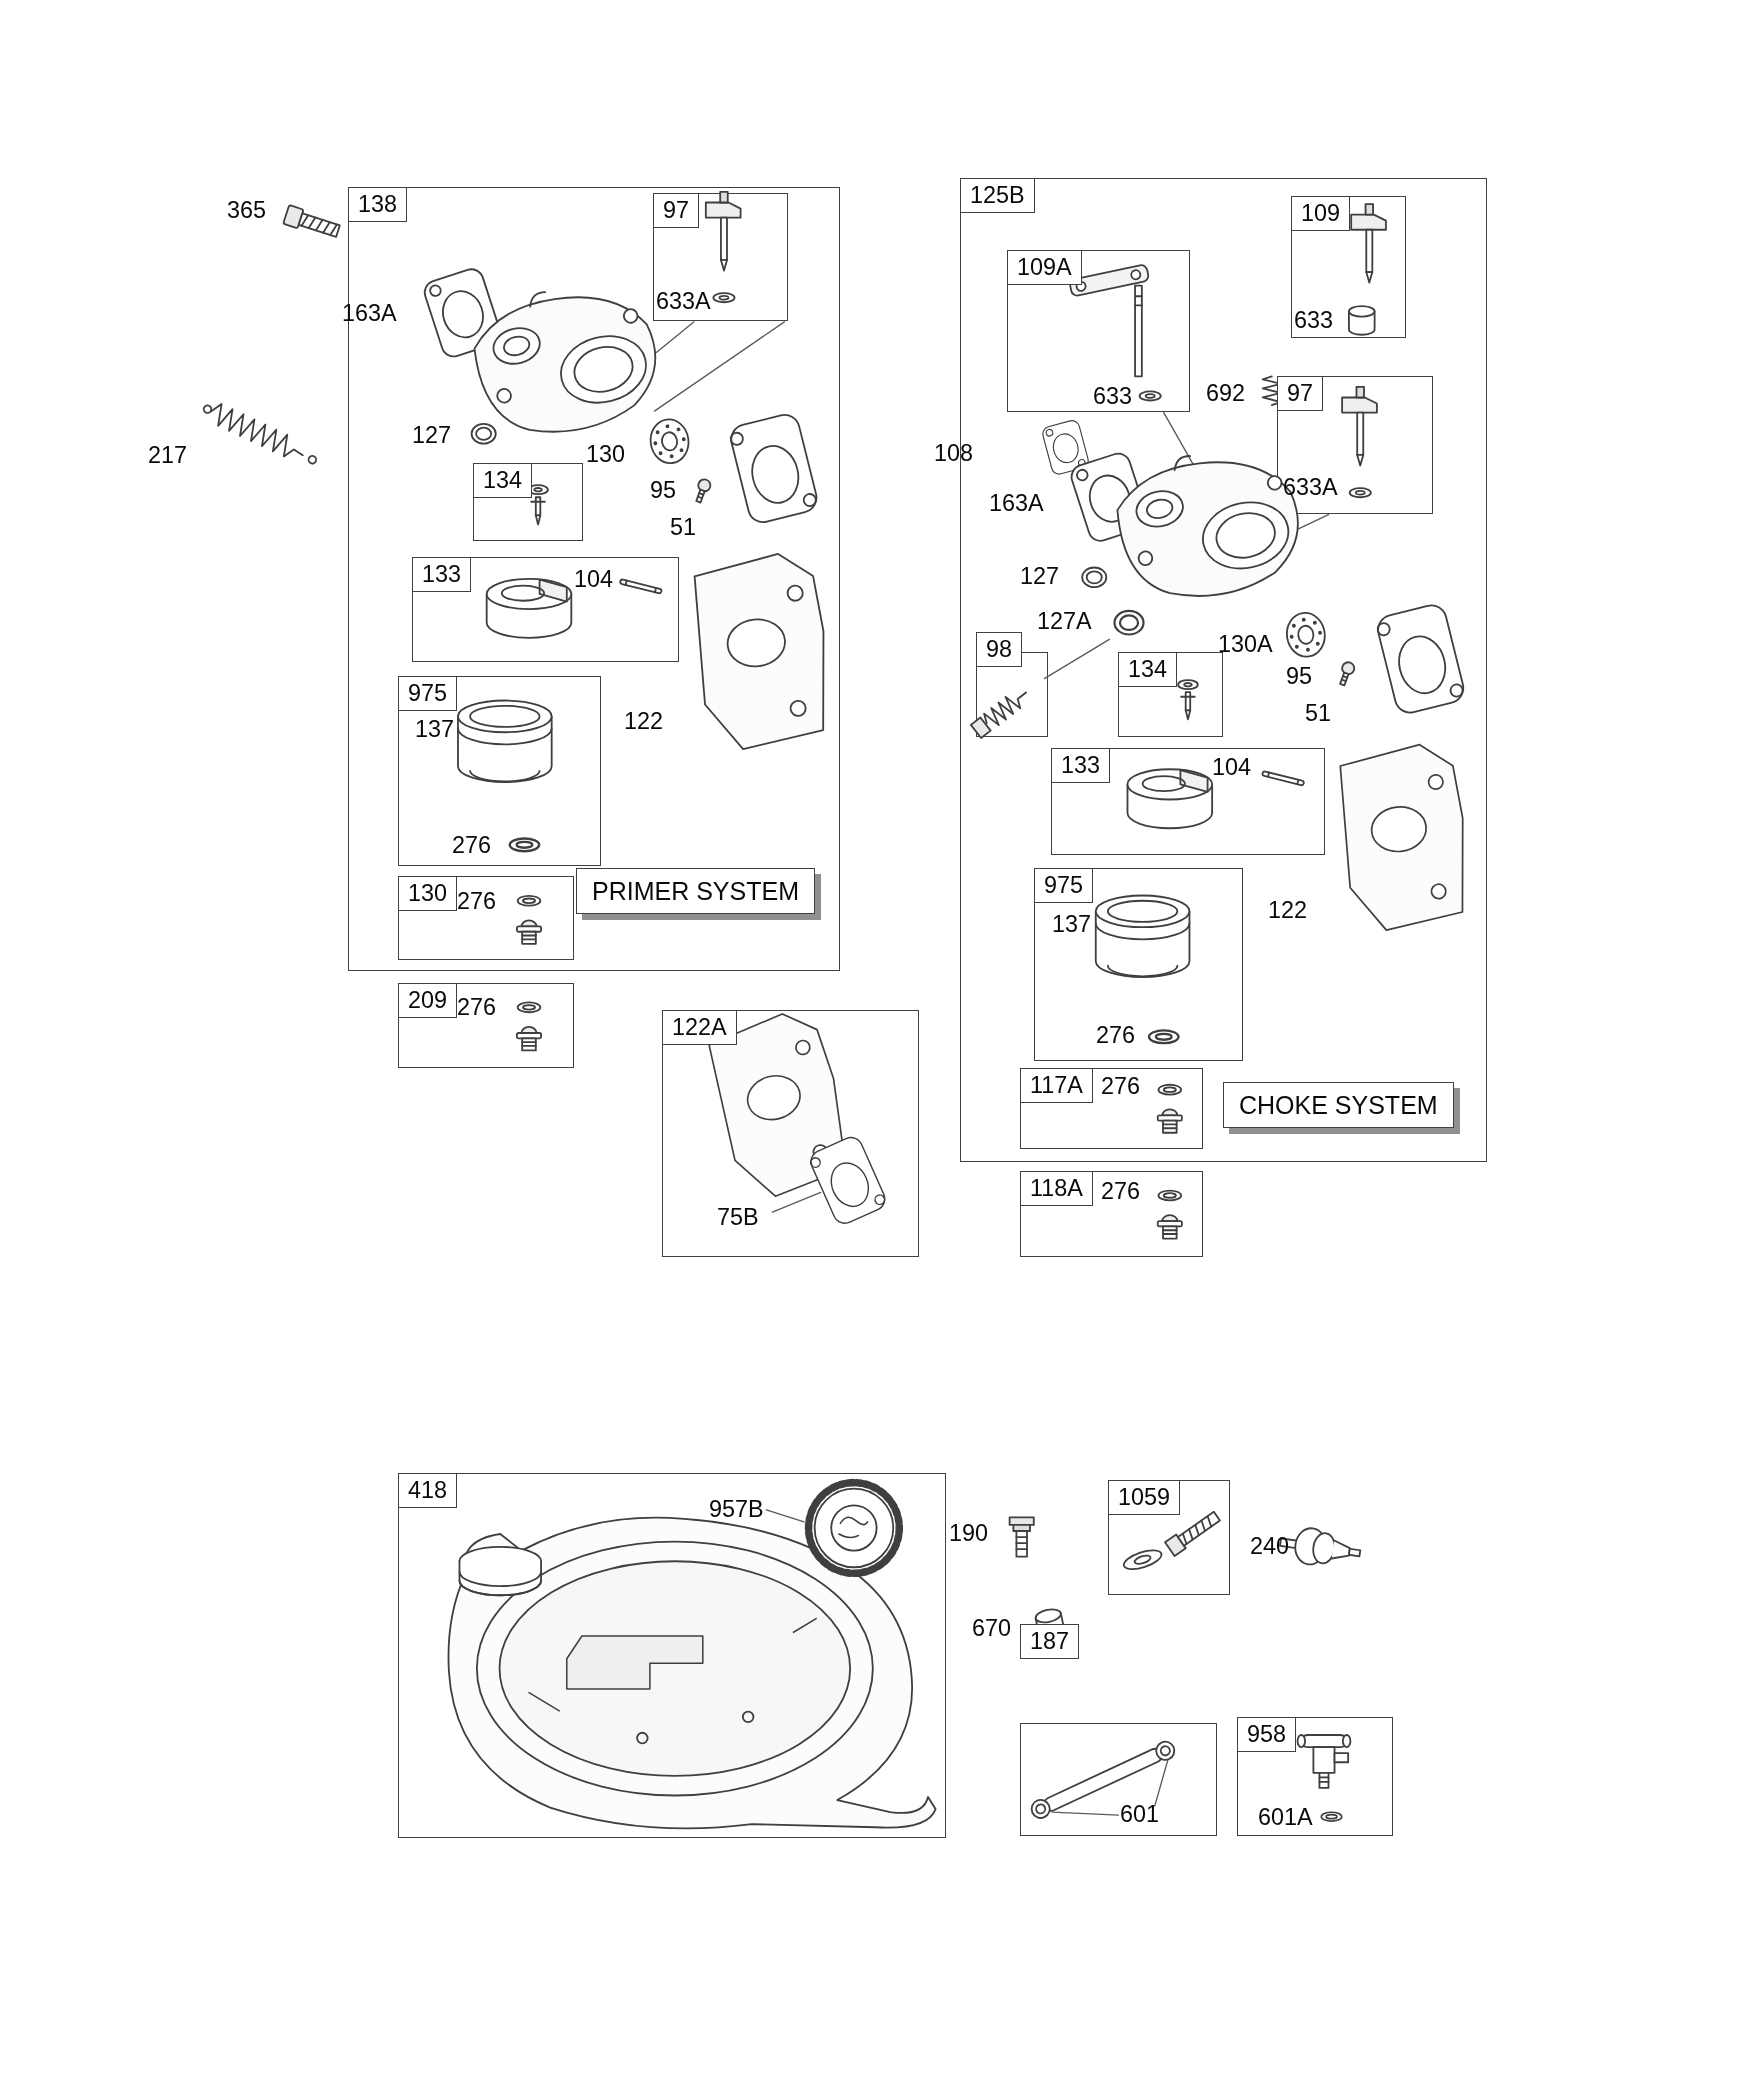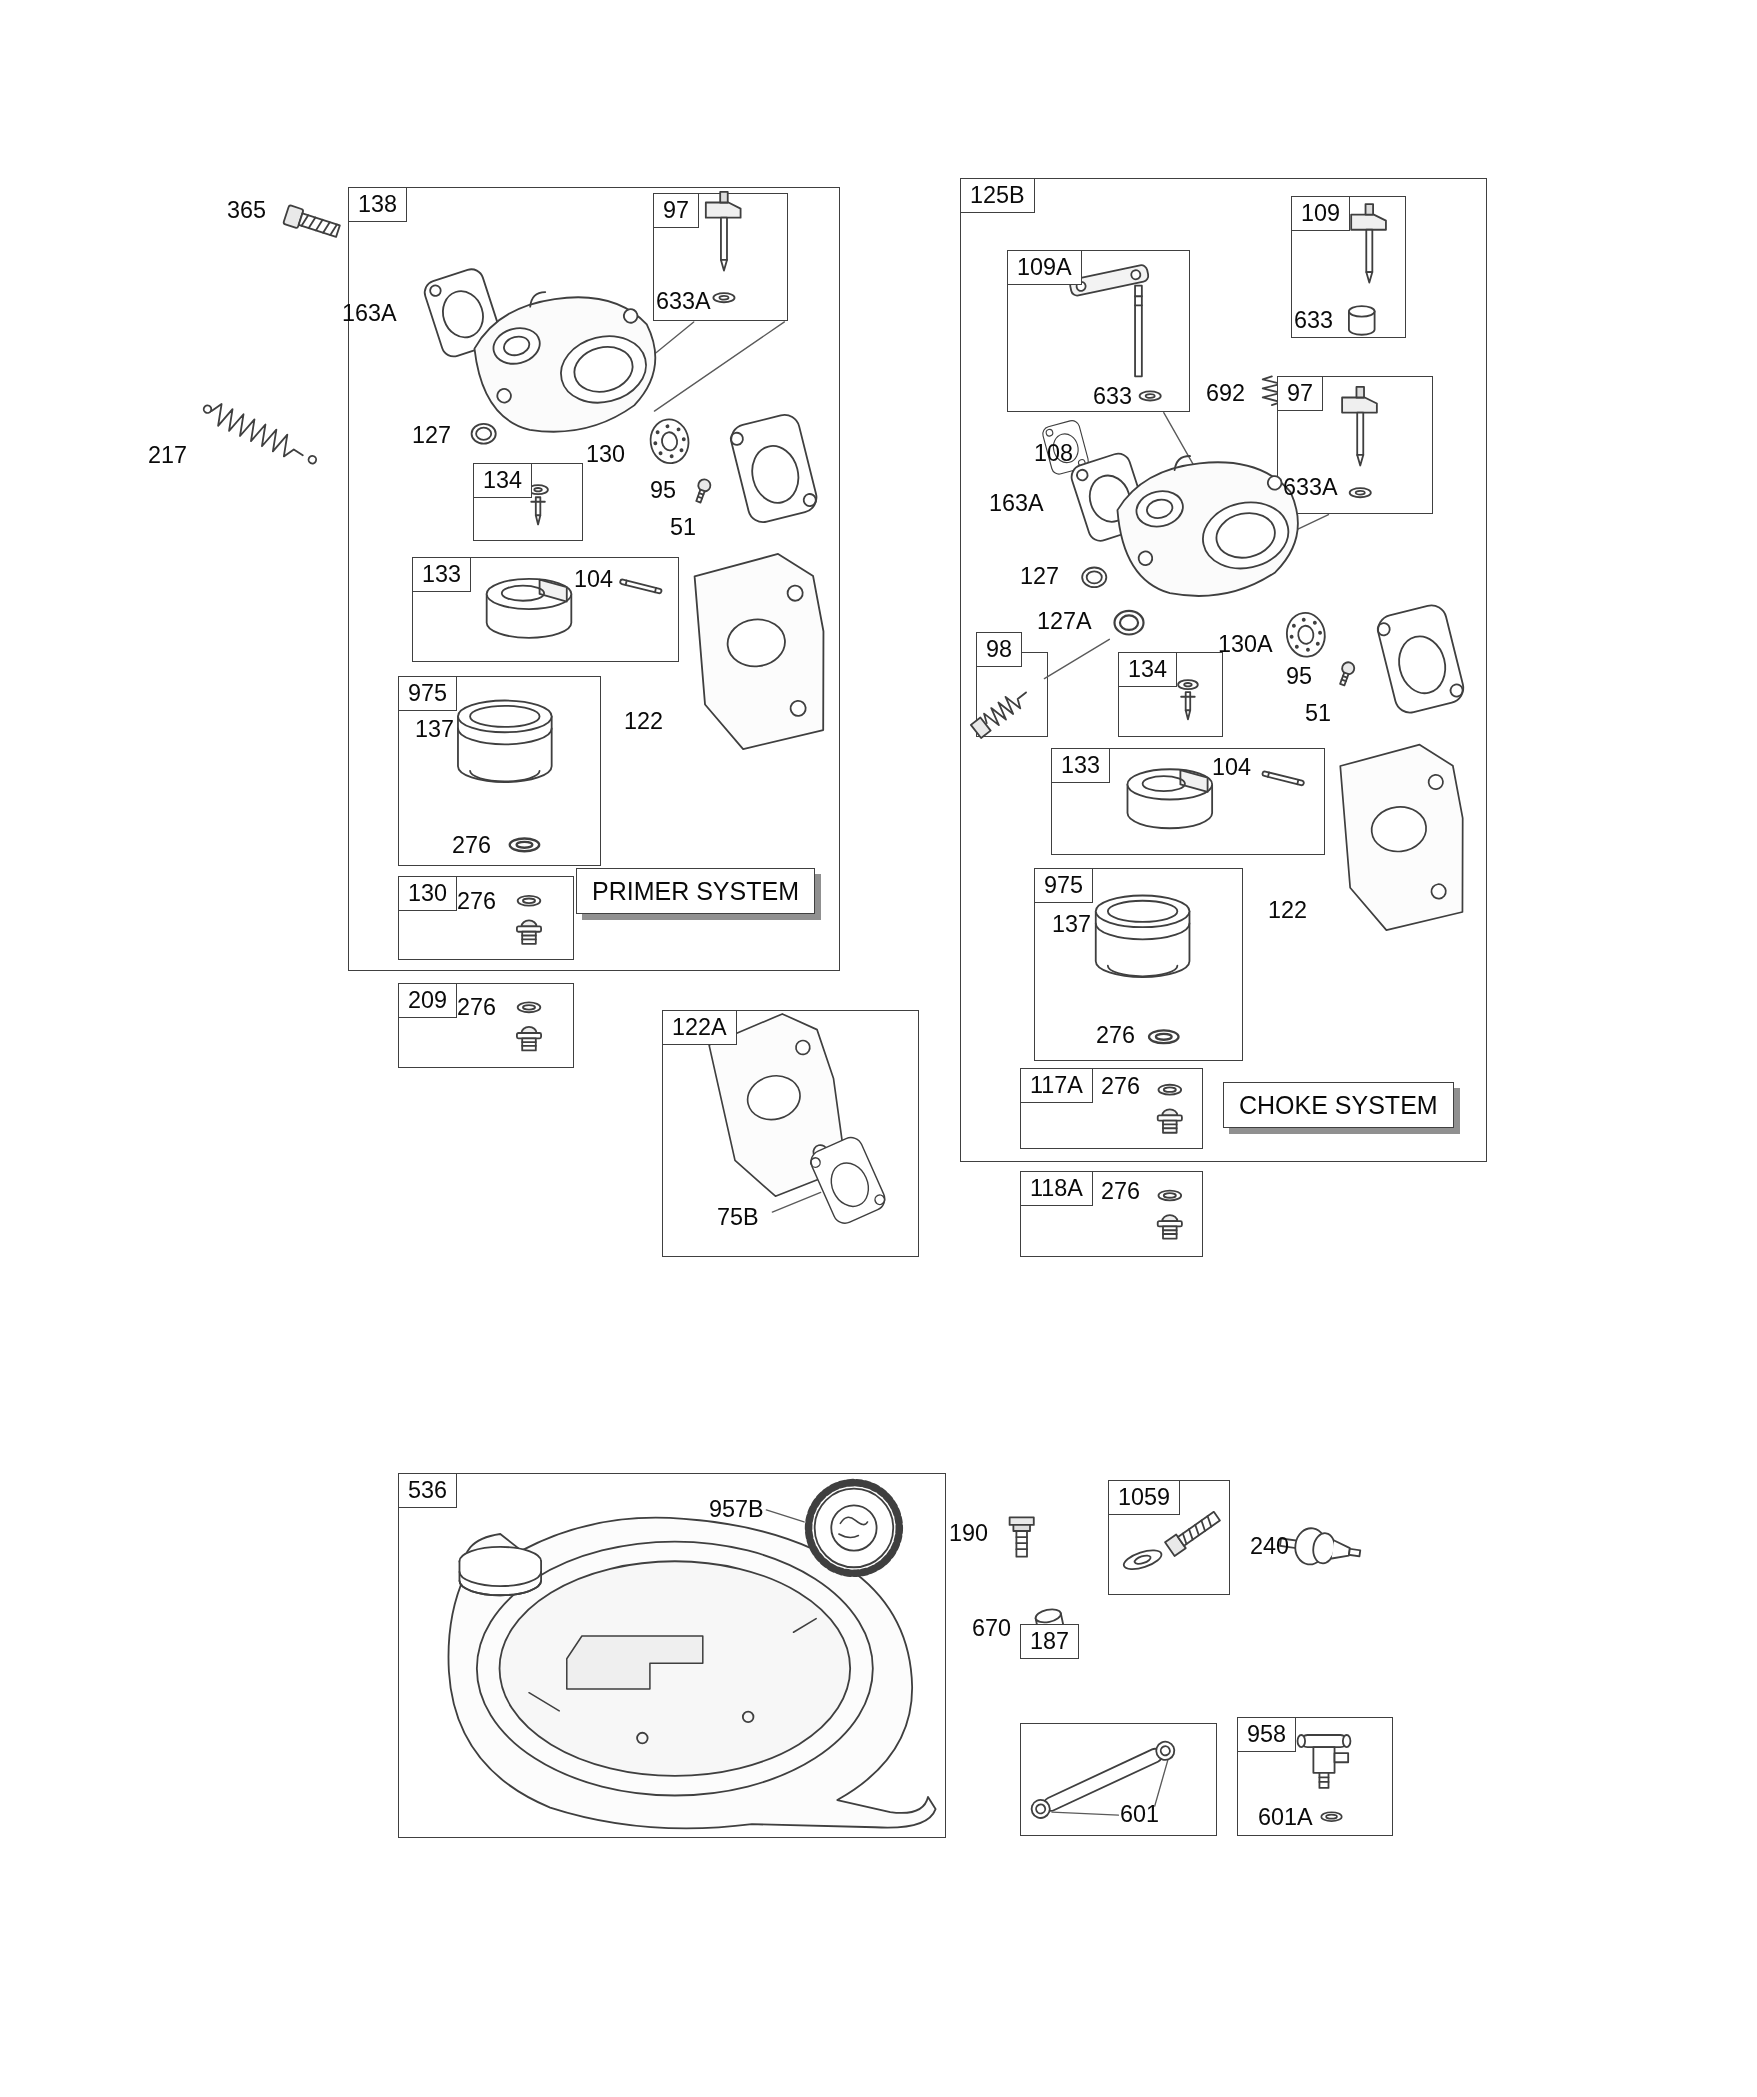--- a/index.html
+++ b/index.html
@@ -316,21 +316,21 @@
   <div class="tag" style="left:1007px;top:250px">109A</div>
   <div class="tag" style="left:1291px;top:196px">109</div>
   <div class="tag" style="left:1277px;top:376px">97</div>
   <div class="tag" style="left:976px;top:632px">98</div>
   <div class="tag" style="left:1118px;top:652px">134</div>
   <div class="tag" style="left:1051px;top:748px">133</div>
   <div class="tag" style="left:1034px;top:868px">975</div>
   <div class="tag" style="left:1020px;top:1068px">117A</div>
   <div class="tag" style="left:1020px;top:1171px">118A</div>
 
-  <div class="tag" style="left:398px;top:1473px">536</div>
+  <div class="tag" style="left:398px;top:1473px">418</div>
   <div class="tag" style="left:1108px;top:1480px">1059</div>
   <div class="tag" style="left:1020px;top:1624px">187</div>
   <div class="tag" style="left:1237px;top:1717px">958</div>
 
   <div class="sysbox" style="left:576px;top:868px">PRIMER SYSTEM</div>
   <div class="sysbox" style="left:1223px;top:1082px">CHOKE SYSTEM</div>
 
   <div class="num" style="left:227px;top:198px">365</div>
   <div class="num" style="left:342px;top:301px">163A</div>
   <div class="num" style="left:656px;top:289px">633A</div>
@@ -344,21 +344,21 @@
   <div class="num" style="left:415px;top:717px">137</div>
   <div class="num" style="left:452px;top:833px">276</div>
   <div class="num" style="left:457px;top:889px">276</div>
   <div class="num" style="left:457px;top:995px">276</div>
   <div class="num" style="left:717px;top:1205px">75B</div>
 
   <div class="num" style="left:1093px;top:384px">633</div>
   <div class="num" style="left:1294px;top:308px">633</div>
   <div class="num" style="left:1206px;top:381px">692</div>
   <div class="num" style="left:1283px;top:475px">633A</div>
-  <div class="num" style="left:1034px;top:441px">108</div>
+  <div class="num" style="left:934px;top:441px">108</div>
   <div class="num" style="left:989px;top:491px">163A</div>
   <div class="num" style="left:1020px;top:564px">127</div>
   <div class="num" style="left:1037px;top:609px">127A</div>
   <div class="num" style="left:1218px;top:632px">130A</div>
   <div class="num" style="left:1286px;top:664px">95</div>
   <div class="num" style="left:1305px;top:701px">51</div>
   <div class="num" style="left:1212px;top:755px">104</div>
   <div class="num" style="left:1268px;top:898px">122</div>
   <div class="num" style="left:1052px;top:912px">137</div>
   <div class="num" style="left:1096px;top:1023px">276</div>

